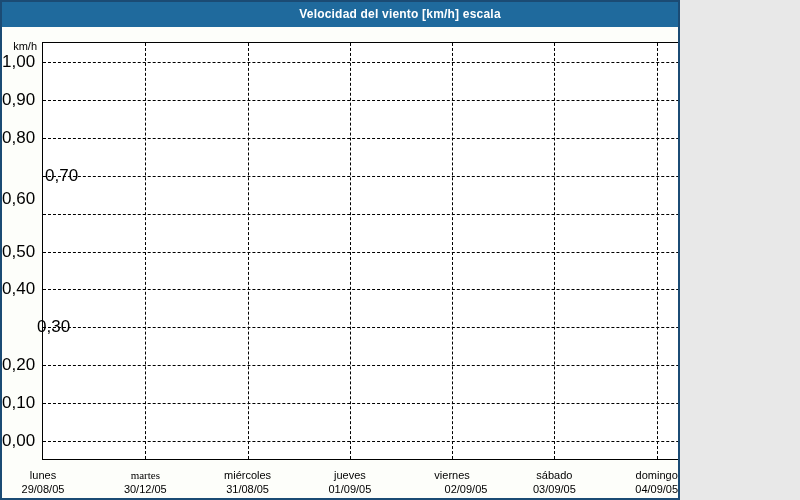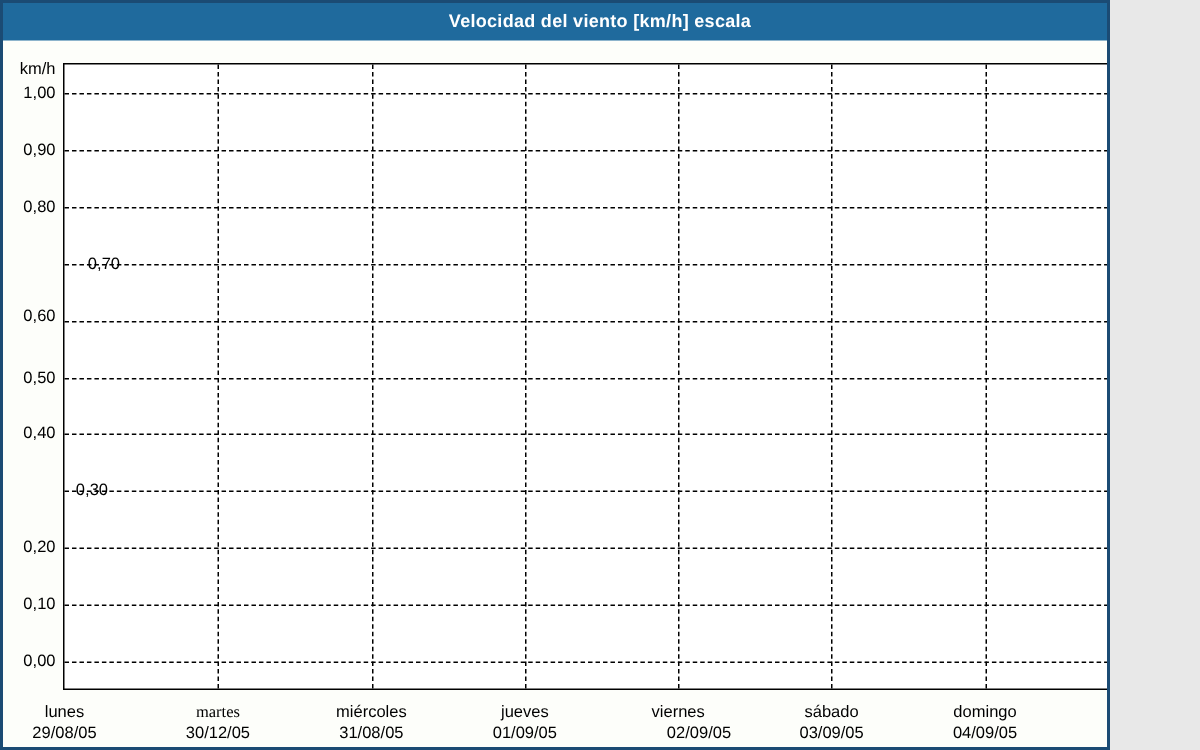--- a/index.html
+++ b/index.html
@@ -2,21 +2,21 @@
 <html><head>
 <meta charset="utf-8">
 <style>
   html,body{margin:0;padding:0;}
   body{
     font-family:"Liberation Sans","DejaVu Sans",sans-serif;
     background:#e8e8e8;
   }
   .window{
     position:relative;
-    width:740px;height:500px;
+    width:680px;height:500px;
     box-sizing:border-box;
     border:2px solid #1b4b74;
     background:#fdfefa;
     overflow:hidden;
   }
   .titlebar{
     position:absolute;left:0;top:0;width:796px;height:25px;
     background:#1f6a9d;
     color:#ffffff;
     font-size:12px;font-weight:bold;
@@ -32,22 +32,22 @@
   .hgrid{
     position:absolute;left:0;right:0;height:0;
     border-top:1px dashed #000000;
   }
   .vgrid{
     position:absolute;top:0;bottom:0;width:0;
     border-left:1px dashed #000000;
   }
   .ylab{
     position:absolute;left:0;width:35px;height:16px;
-    font-size:11px;color:#000000;
-    text-align:right;line-height:16px;
+    font-size:17px;color:#000000;
+    line-height:16px;
     white-space:nowrap;
   }
   .unit{
     position:absolute;left:0;top:36px;width:35px;height:16px;
     font-size:11px;color:#000000;
     text-align:right;line-height:16px;
   }
   .xlab{
     position:absolute;width:110px;height:14px;
     font-size:11px;color:#000000;
@@ -83,21 +83,21 @@
       <div class="vgrid" style="left: 409.1px;"></div>
       <div class="vgrid" style="left: 511.4px;"></div>
       <div class="vgrid" style="left: 613.7px;"></div>
     </div>
 
   <div id="ylabels">
       <div class="ylab" style="top: 52px;">1,00</div>
       <div class="ylab" style="top: 89.9px;">0,90</div>
       <div class="ylab" style="top: 127.8px;">0,80</div>
       <div class="ylab" style="top: 165.7px; padding-left: 43px;">0,70</div>
-      <div class="ylab" style="top: 201px;">0,60</div>
+      <div class="ylab" style="top: 189px;">0,60</div>
       <div class="ylab" style="top: 241.5px;">0,50</div>
       <div class="ylab" style="top: 279.4px;">0,40</div>
       <div class="ylab" style="top: 317.3px; margin-left: 35px;">0,30</div>
       <div class="ylab" style="top: 355.2px;">0,20</div>
       <div class="ylab" style="top: 393.1px;">0,10</div>
       <div class="ylab" style="top: 431px;">0,00</div>
     </div>
   <div id="xlabels">
       <div class="xlab" style="left: -14px; top: 466px;">lunes</div>
       <div class="xlab" style="left: -14px; top: 480px;">29/08/05</div>

